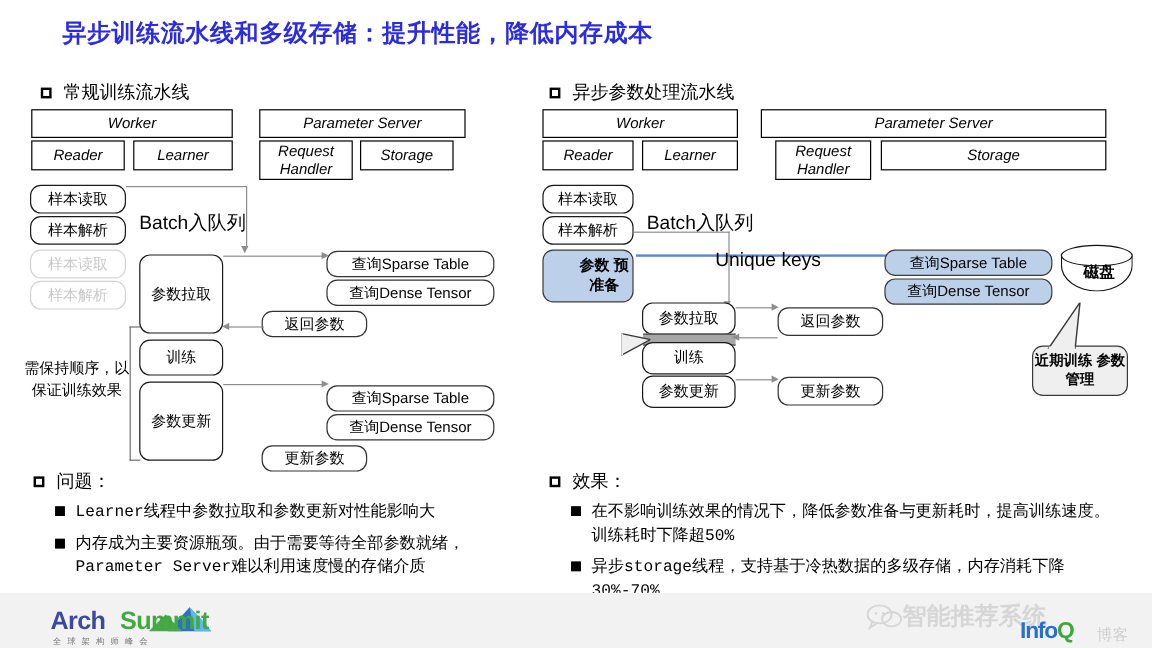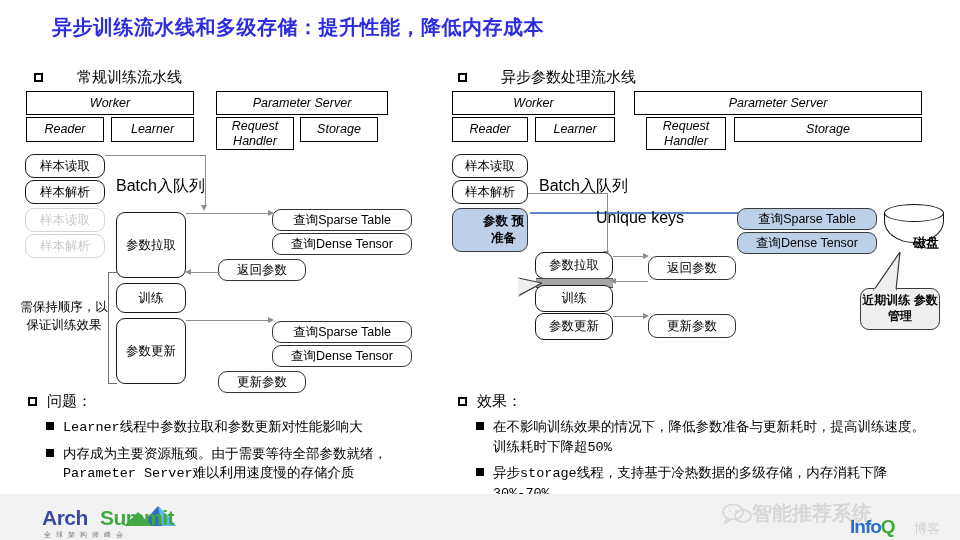--- a/index.html
+++ b/index.html
@@ -18,21 +18,21 @@
   }
 
   
   .sq-bullet{
     display:inline-block;width:9px;height:9px;border:2px solid #000;
     box-sizing:border-box;vertical-align:middle;margin-right:10px;
     position:relative;top:-1px;
   }
   .sq-bullet.solid{background:#000;border-color:#000;width:8px;height:8px;}
   .sec-head{position:absolute;font-size:15px;color:#000;white-space:nowrap;}
-  .sec-head .lbl{font-weight:normal;margin-left:24px;}
+  .sec-head .lbl{font-weight:normal;}
 
   
   .box{
     position:absolute;box-sizing:border-box;background:#fff;border:1.3px solid #000;
     display:flex;align-items:center;justify-content:center;text-align:center;
     font-size:12.5px;color:#000;line-height:1.15;font-style:italic;
   }
   .rbox{
     position:absolute;box-sizing:border-box;background:#fff;border:1.4px solid #1a1a1a;
     border-radius:9px;display:flex;align-items:center;justify-content:center;
@@ -59,21 +59,21 @@
   .arrow.right.blue{border-left-color:#5b86c8;border-top-width:4.5px;border-bottom-width:4.5px;border-left-width:8px;}
 
   .bracket{position:absolute;border-left:1px solid #6f6f6f;border-top:1px solid #6f6f6f;border-bottom:1px solid #6f6f6f;}
 
   .graybar{position:absolute;background:#a6a6a6;border-top:1px solid #4a4a4a;border-bottom:1px solid #4a4a4a;}
 
   
   .disk{position:absolute;}
   .disk .body{position:absolute;left:0;top:9px;width:100%;height:30px;border:1.4px solid #111;border-top:none;border-radius:0 0 50% 50%/0 0 22px 22px;background:#fff;box-sizing:border-box;}
   .disk .top{position:absolute;left:0;top:0;width:100%;height:18px;border:1.4px solid #111;border-radius:50%;background:#fff;box-sizing:border-box;}
-  .disk .txt{position:absolute;left:12px;top:14px;width:100%;text-align:center;font-size:13px;font-weight:bold;margin-top:16px;}
+  .disk .txt{position:absolute;left:2px;top:14px;width:100%;text-align:center;font-size:13px;font-weight:bold;}
 
   
   .tail{position:absolute;}
 
   
   .blk{position:absolute;font-family:Liberation Mono, monospace;}
   .b1{font-size:15px;color:#000;white-space:nowrap;}
   .b2-row{display:flex;align-items:flex-start;margin-top:7px;}
   .b2-row .mk{flex:0 0 auto;margin-right:9px;margin-top:5px;}
   .b2-txt{font-size:13.5px;line-height:1.45;color:#000;}

